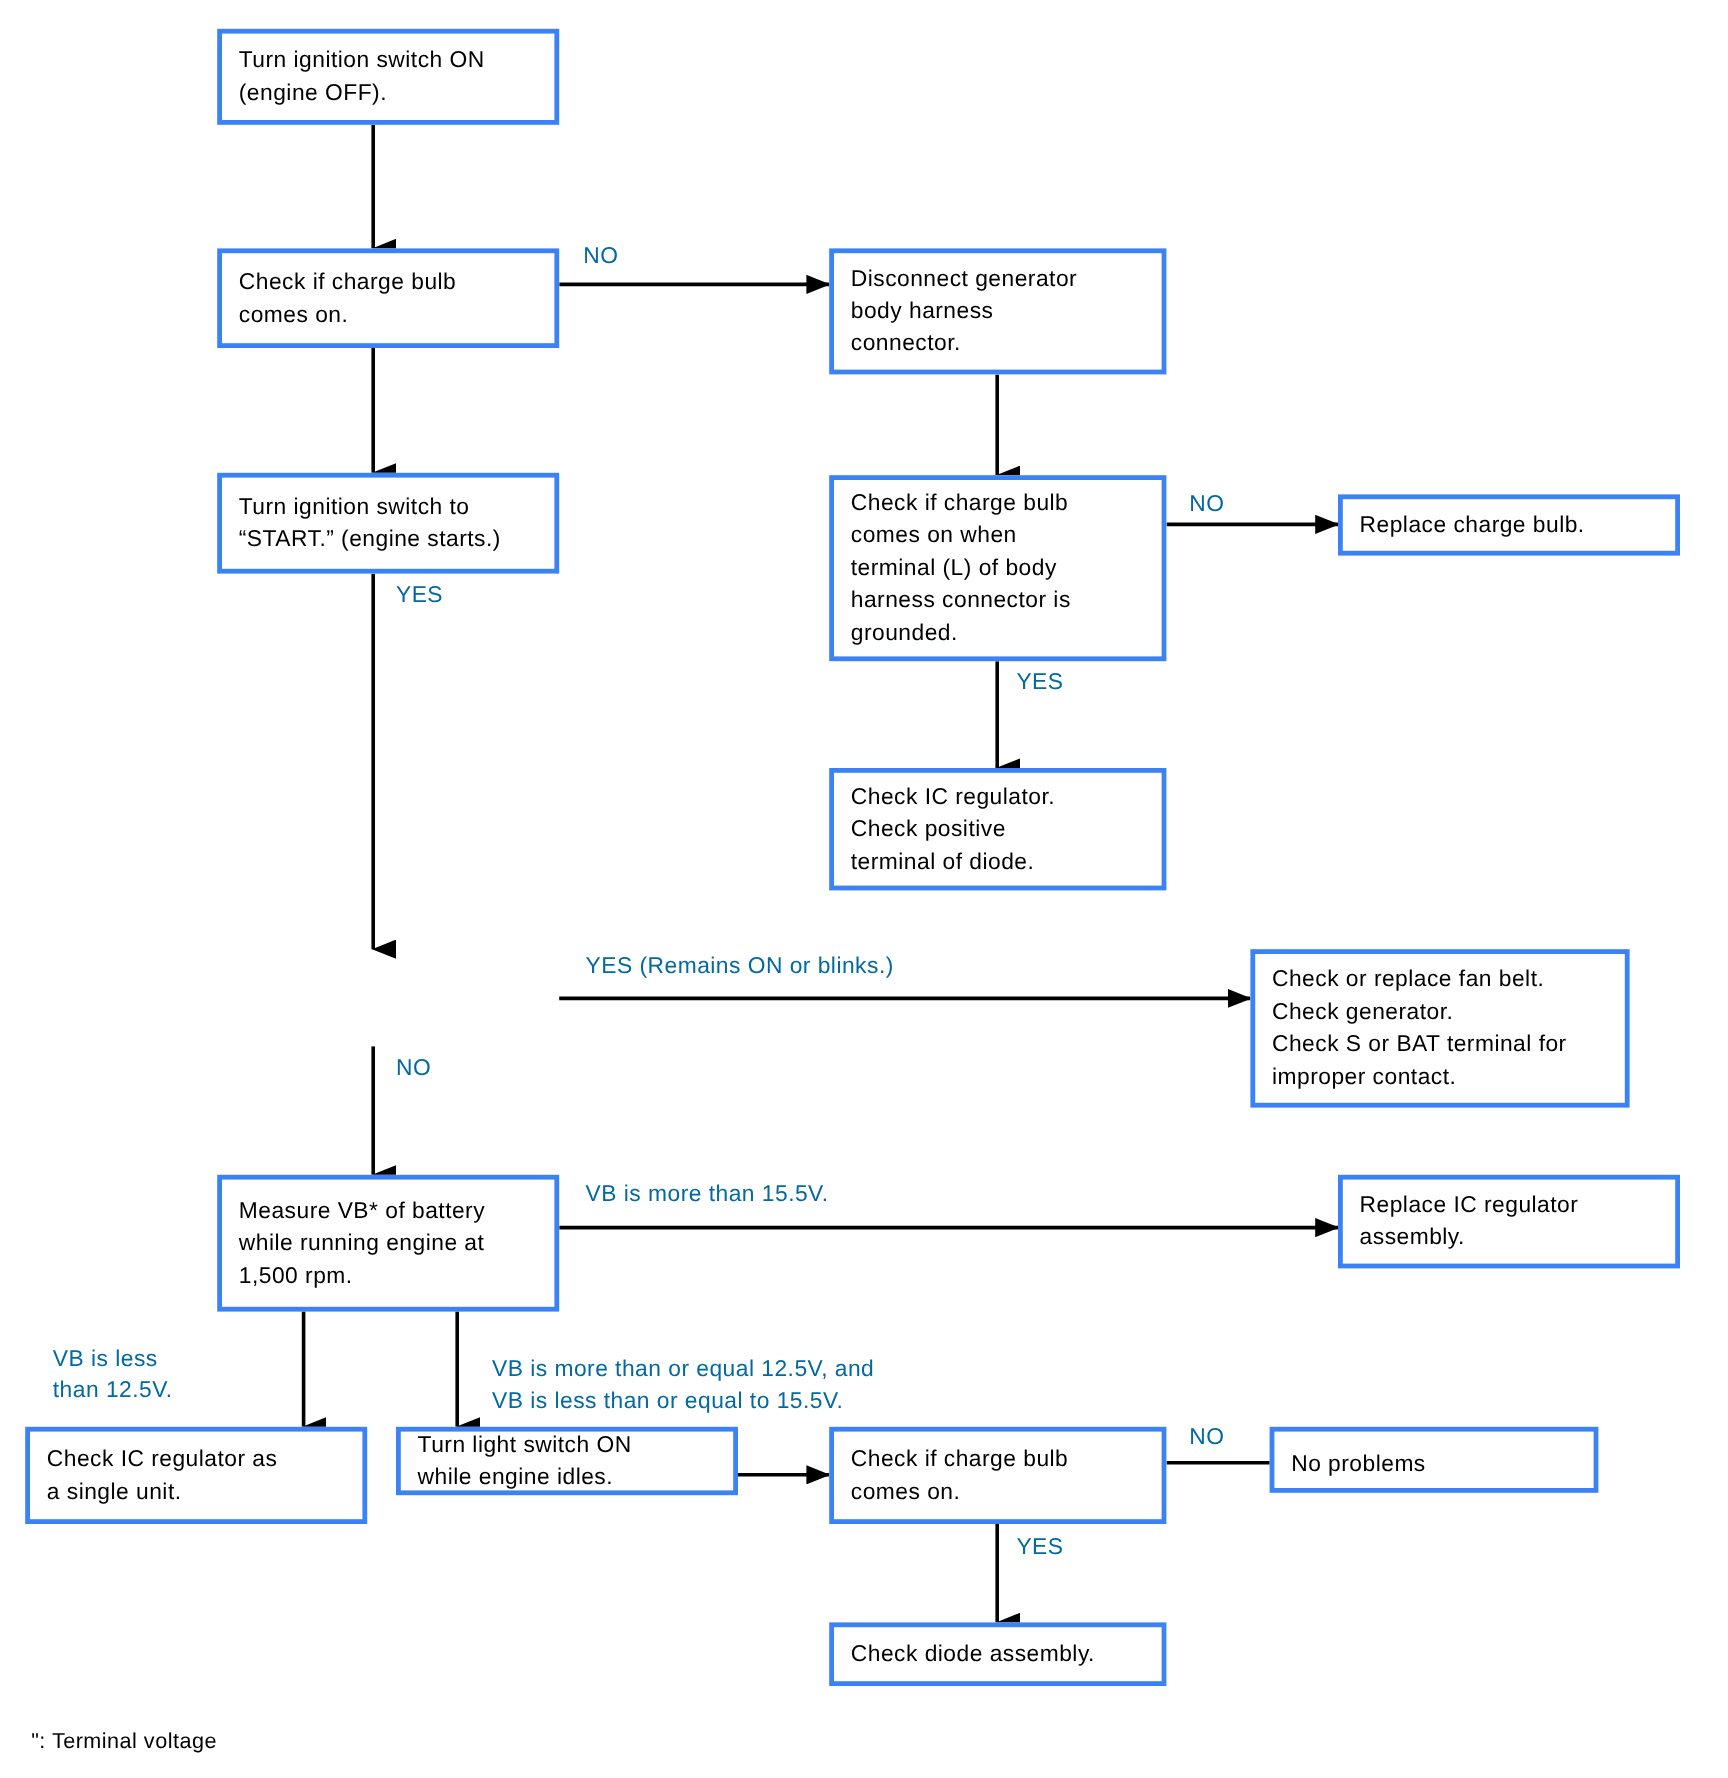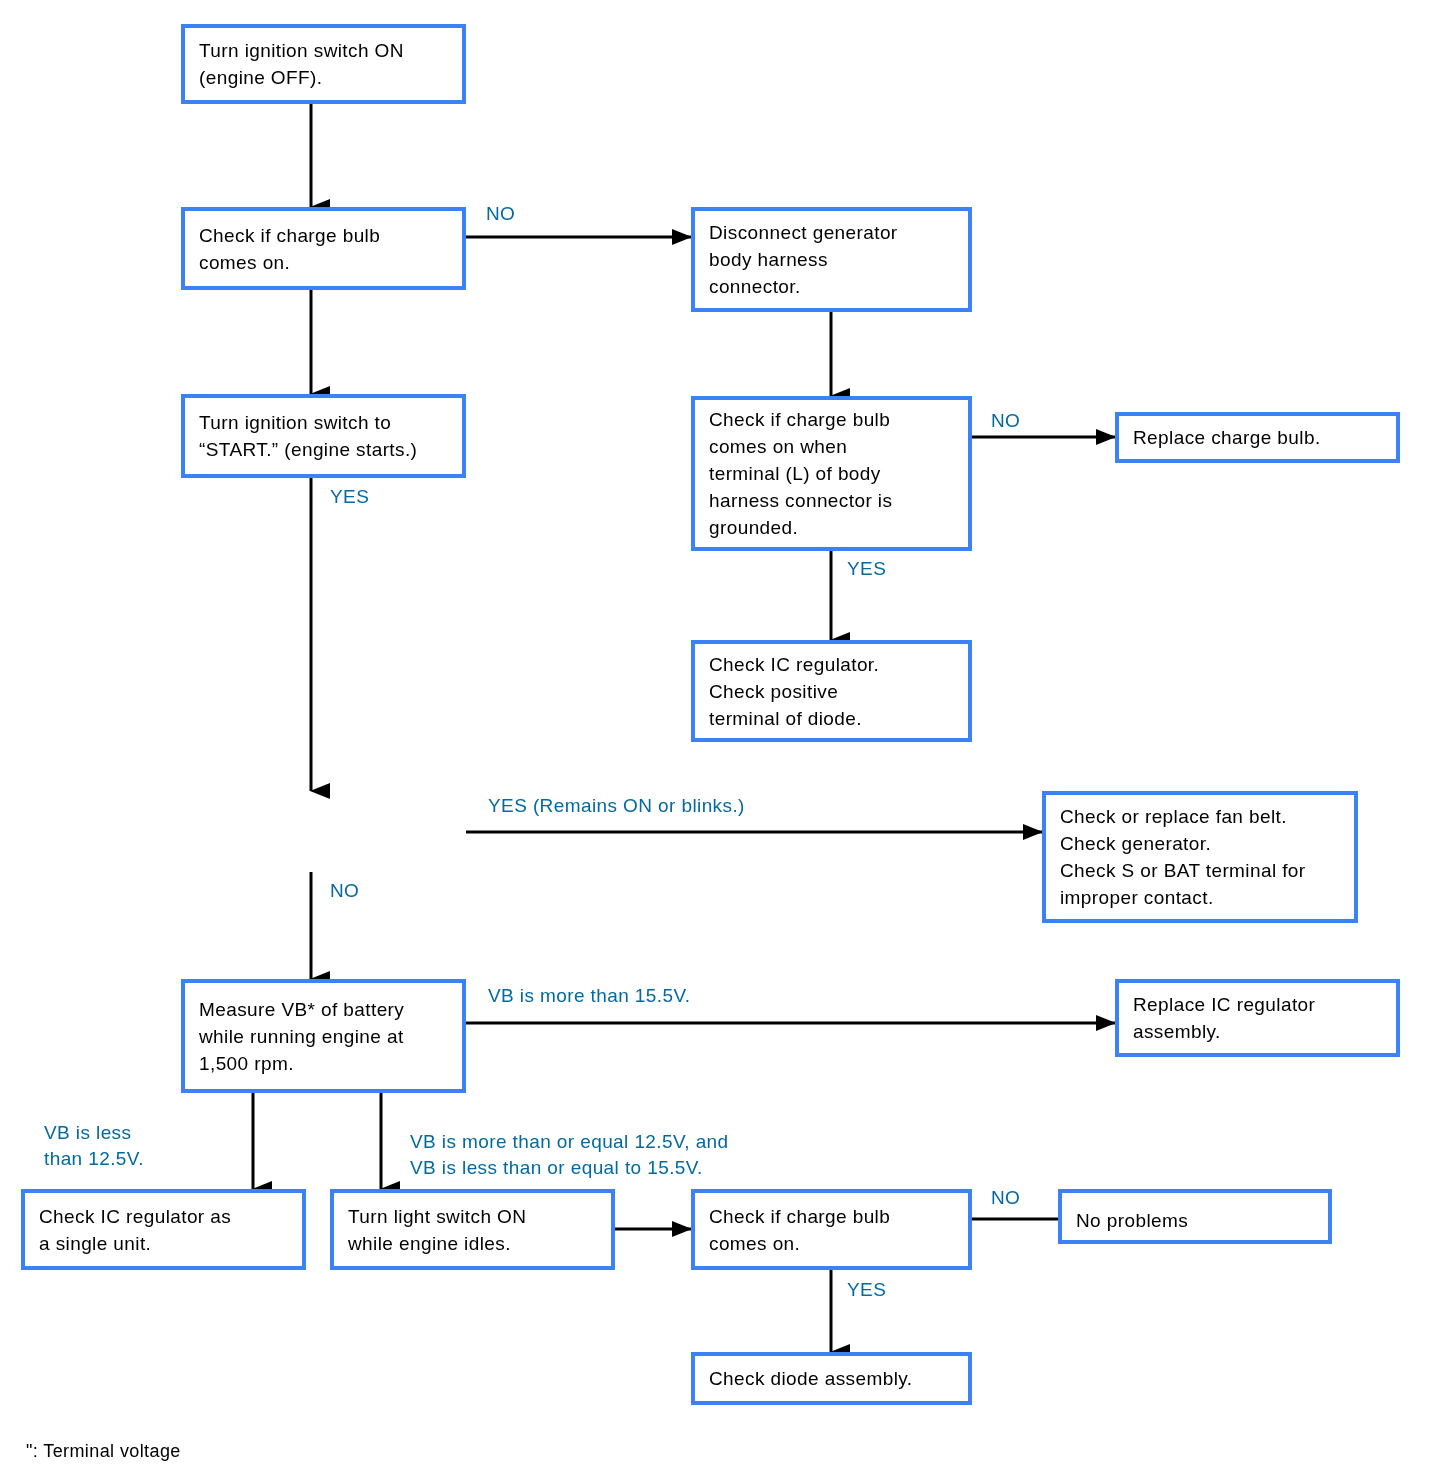--- a/index.html
+++ b/index.html
@@ -157,21 +157,21 @@
   <div class="node" style="left:1115px; top:979px; width:285px; height:78px;">
     <span class="node-text">Replace IC regulator
 assembly.</span>
   </div>
 
   <div class="node" style="left:21px; top:1189px; width:285px; height:81px;">
     <span class="node-text">Check IC regulator as
 a single unit.</span>
   </div>
 
-  <div class="node" style="left:330px; top:1189px; width:285px; height:81px;">
+  <div class="node" style="left:330px; top:1189px; width:285px; height:57px;">
     <span class="node-text">Turn light switch ON
 while engine idles.</span>
   </div>
 
   <div class="node" style="left:691px; top:1189px; width:281px; height:81px;">
     <span class="node-text">Check if charge bulb
 comes on.</span>
   </div>
 
   <div class="node" style="left:1058px; top:1189px; width:274px; height:55px;align-items:flex-end;">

